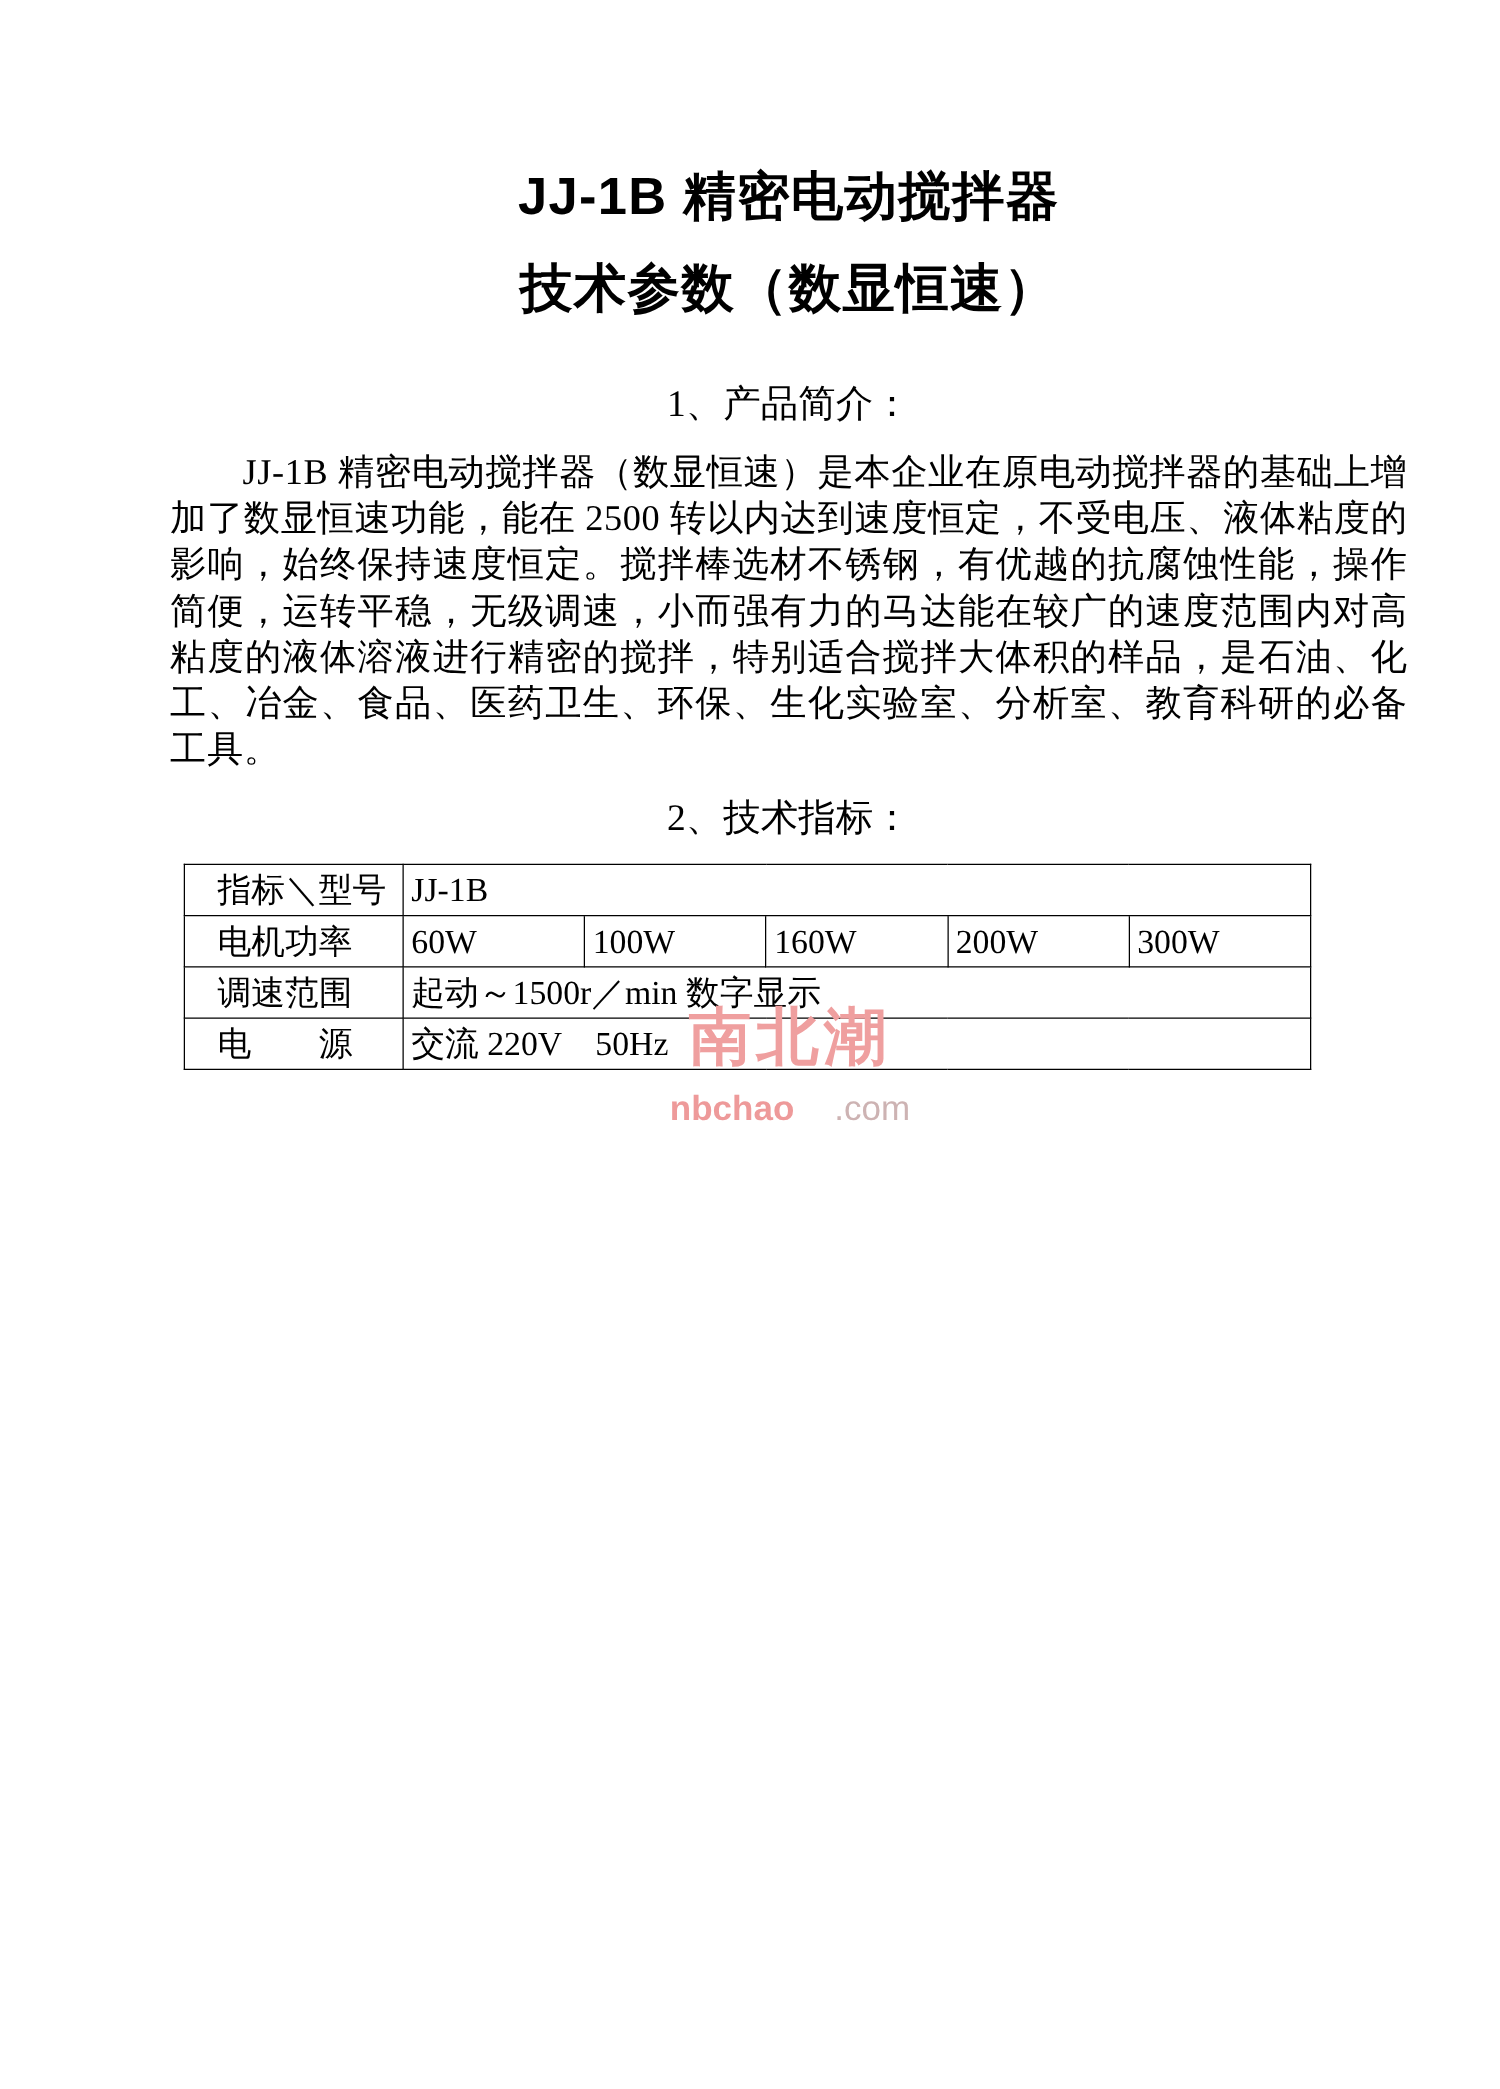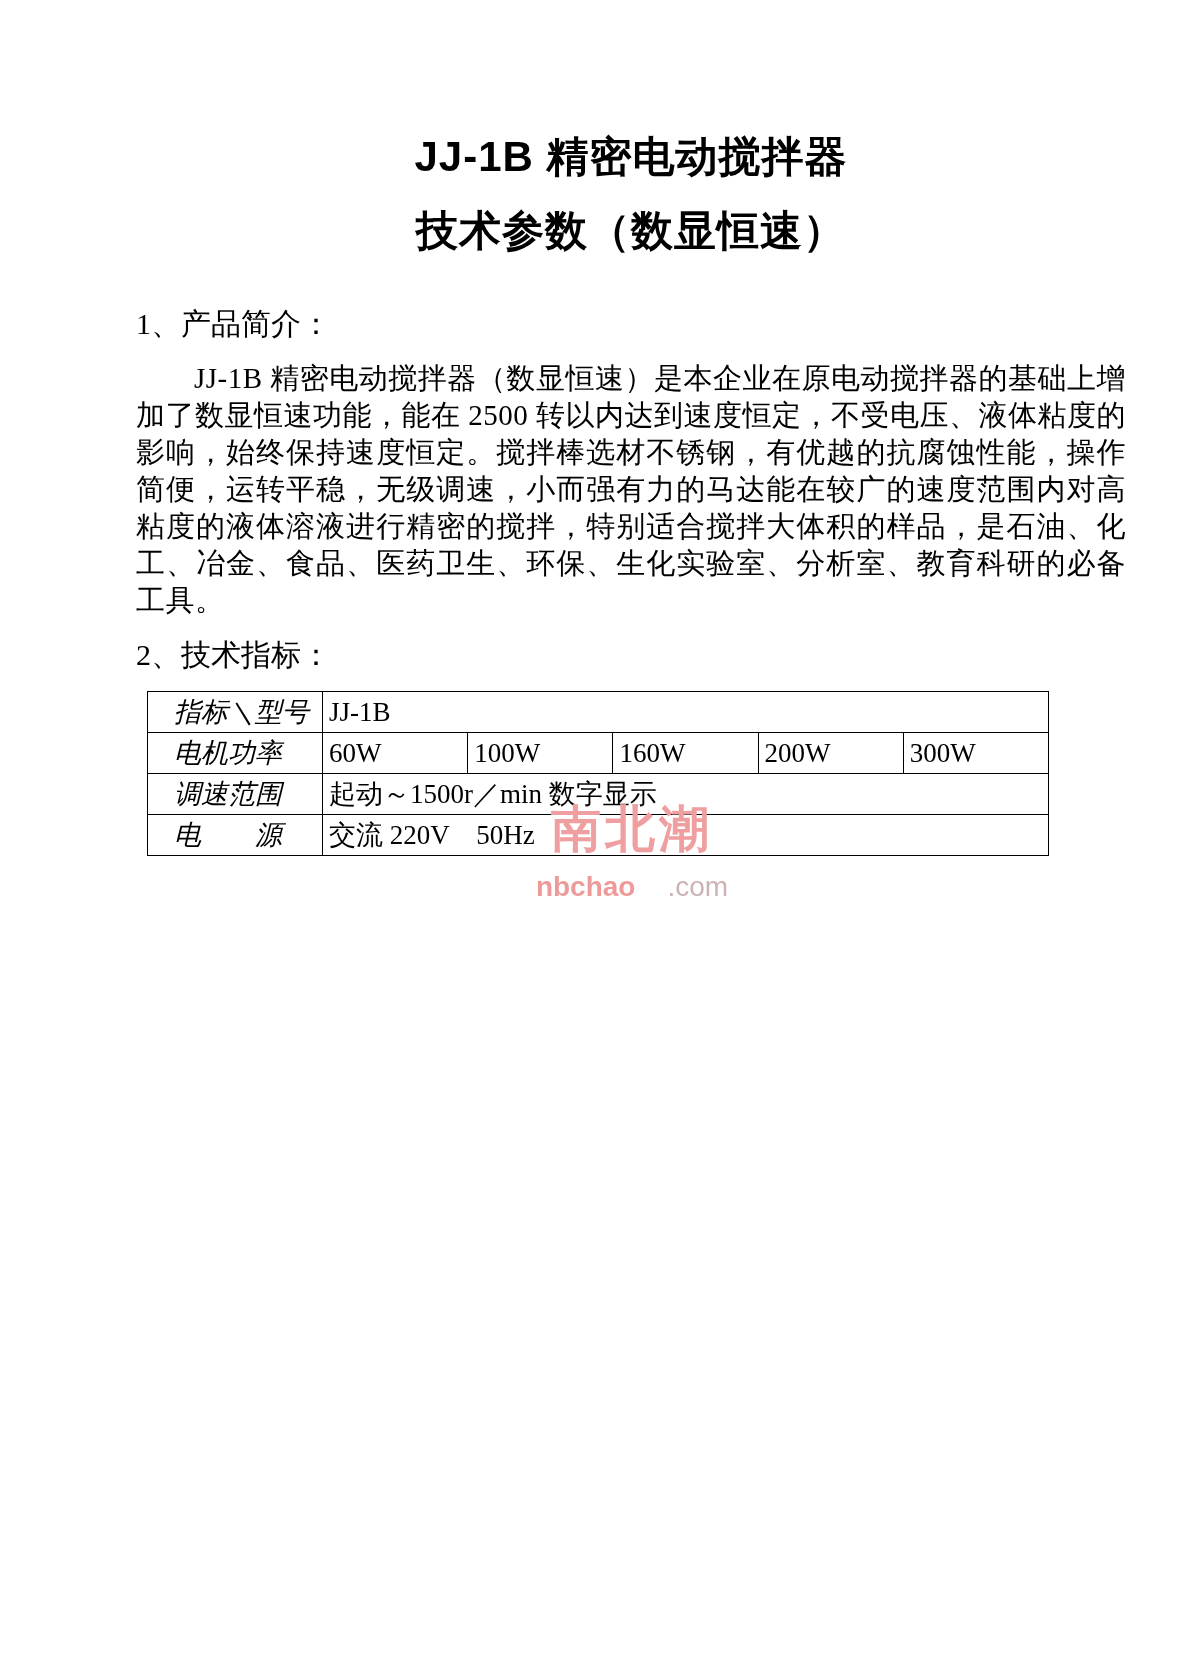--- a/index.html
+++ b/index.html
@@ -20,20 +20,21 @@
     font-family: "Liberation Sans", "DejaVu Sans", sans-serif;
     font-weight: bold;
     font-size: 42px;
     line-height: 58px;
     letter-spacing: 1px;
   }
   .section-heading {
     font-size: 30px;
     line-height: 40px;
     margin-top: 6px;
+    text-align: center;
   }
   .body-paragraph {
     font-size: 29px;
     line-height: 37px;
     text-align: justify;
     text-indent: 2em;
     margin-top: 2px;
     letter-spacing: 0.5px;
   }
   .spec-table {
@@ -48,21 +49,20 @@
     font-size: 27px;
     height: 36px;
     padding: 2px 6px;
     text-align: left;
     vertical-align: middle;
   }
   .spec-table td.label-cell {
     text-align: left;
     padding-left: 26px;
     width: 175px;
-    font-style: italic;
   }
   .watermark {
     position: absolute;
     left: 0;
     right: 0;
     top: 738px;
     text-align: center;
     user-select: none;
   }
   .wm-cn {

